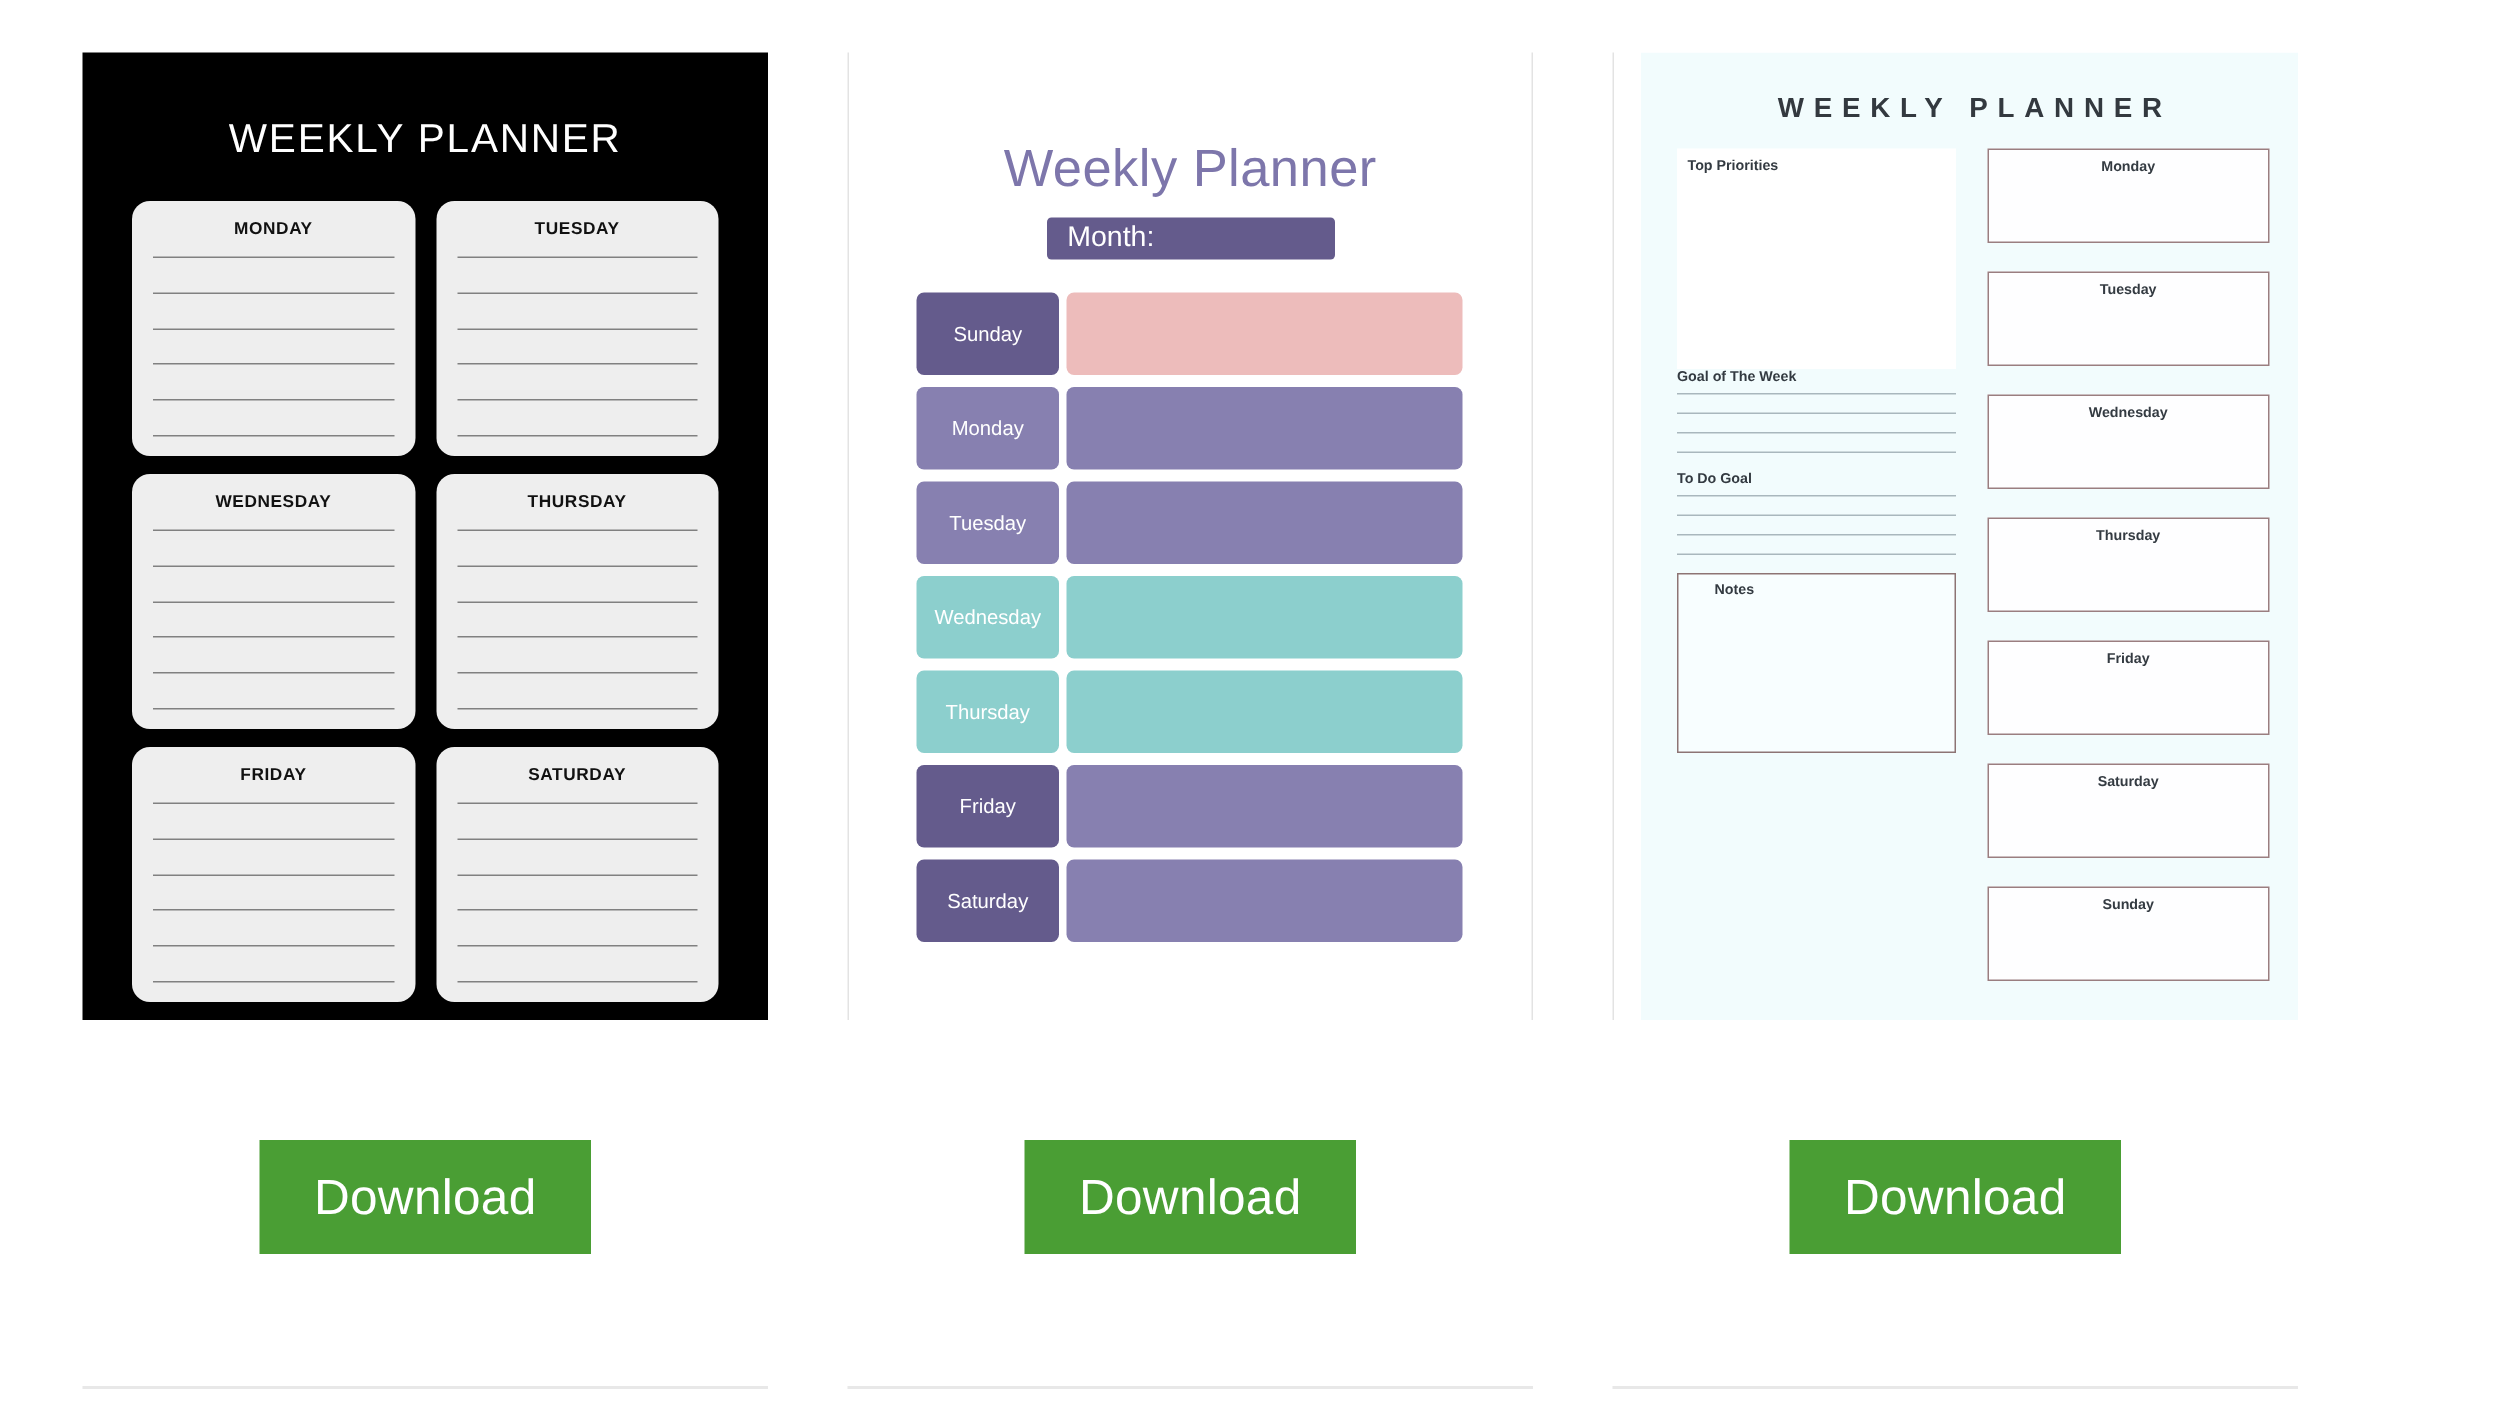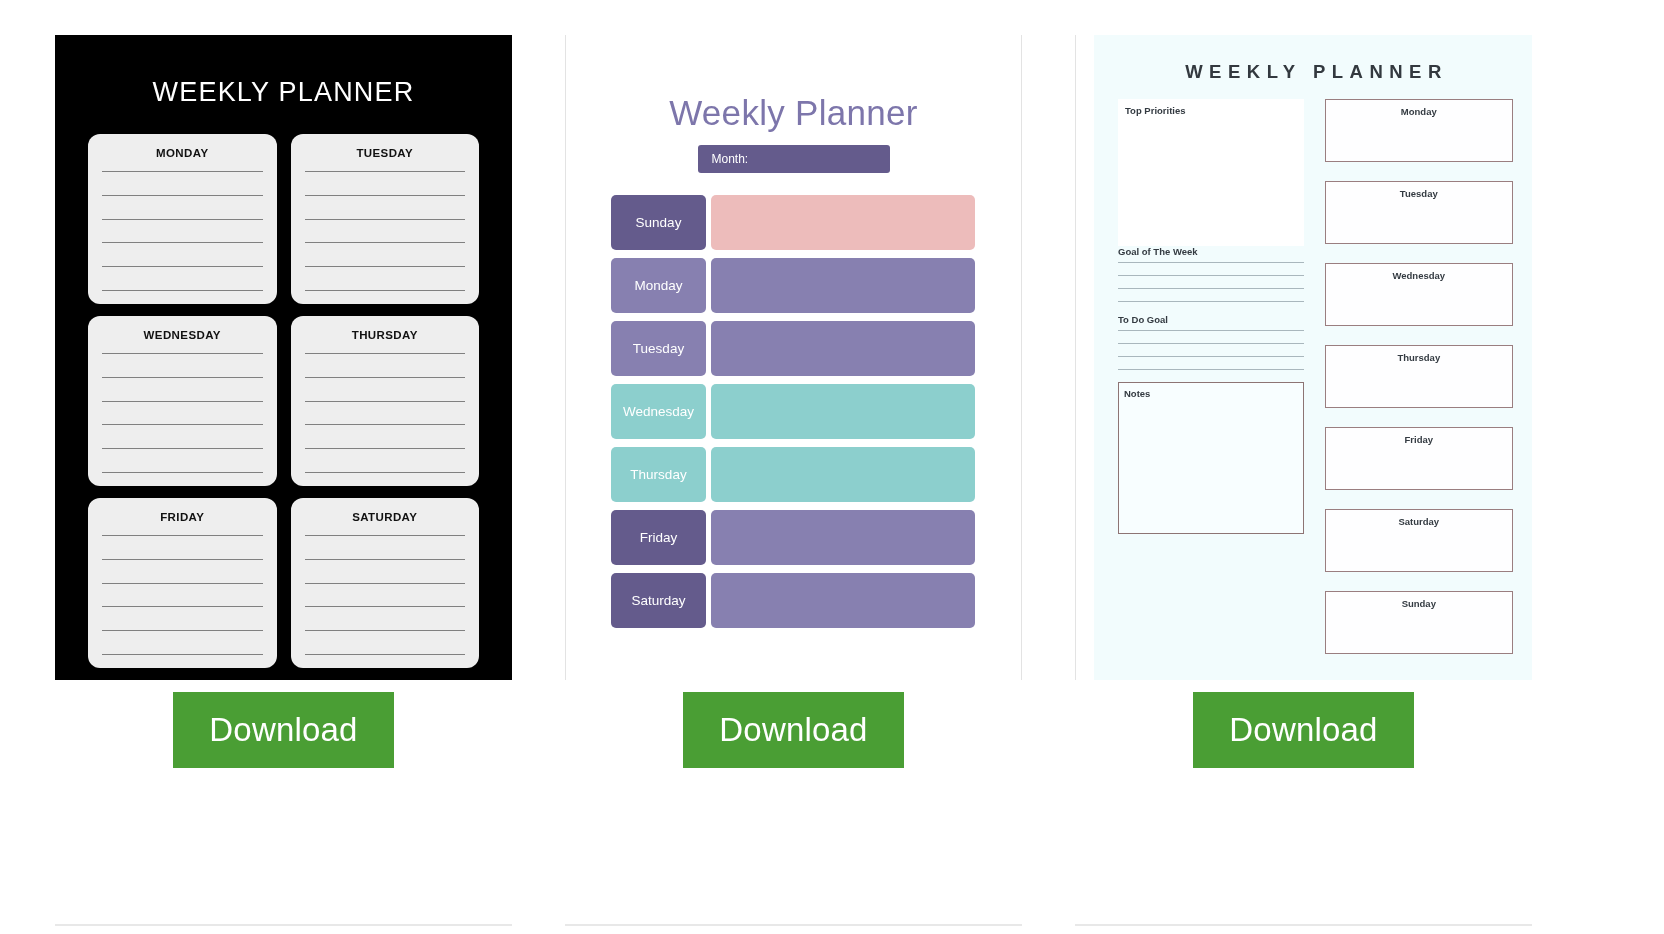--- a/index.html
+++ b/index.html
@@ -72,21 +72,21 @@
     letter-spacing: .3px;
   }
   .p2-month {
     width: 192px; height: 28px;
     margin: 12px auto 0 auto;
     background: #645b8c;
     border-radius: 3px;
     display: flex; align-items: center;
     padding-left: 14px;
   }
-  .p2-month-label { color: #ffffff; font-size: 12px; }
+  .p2-month-label { color: #ffffff; font-size: 19px; }
   .p2-rows { margin-top: 22px; padding: 0 46px 0 45px; }
   .p2-row { display: flex; gap: 5px; margin-bottom: 8px; }
   .p2-day {
     width: 95px; height: 55px;
     border-radius: 5px;
     display: flex; align-items: center; justify-content: center;
     color: #ffffff; font-size: 13.5px;
   }
   .p2-field { flex: 1; height: 55px; border-radius: 5px; }
 
@@ -113,39 +113,39 @@
     background: #ffffff;
     height: 147px;
     padding: 6px 7px;
   }
   .p3-sec-title { font-size: 9.5px; font-weight: bold; color: #333a41; }
   .p3-sec { }
   .p3-sec-lines { margin-top: 5px; }
   .p3-ln { height: 1px; background: #a9b7bd; margin-bottom: 12px; }
   .p3-notes {
     margin-top: 7px;
-    height: 152px;
+    height: 120px;
     background: #f8feff;
     border: 1.2px solid #8d7474;
-    padding: 5px 5px;
+    padding: 5px 24px;
   }
   .p3-daybox {
     height: 63px;
     background: #fefeff;
     border: 1.2px solid #9a7e80;
     margin-bottom: 19px;
     display: flex; justify-content: center;
     padding-top: 6px;
   }
   .p3-daybox-label { font-size: 9.5px; font-weight: bold; color: #343b42; }
 
   
   .dl-btn {
     position: absolute;
-    left: 173px; top: 692px;
+    left: 173px; top: 760px;
     width: 221px; height: 76px;
     background: #4a9e34;
     border: none;
     color: #ffffff;
     font-family: "Liberation Sans", sans-serif;
     font-size: 33px;
     font-weight: 400;
     letter-spacing: .2px;
     cursor: pointer;
     display: flex; align-items: center; justify-content: center;

